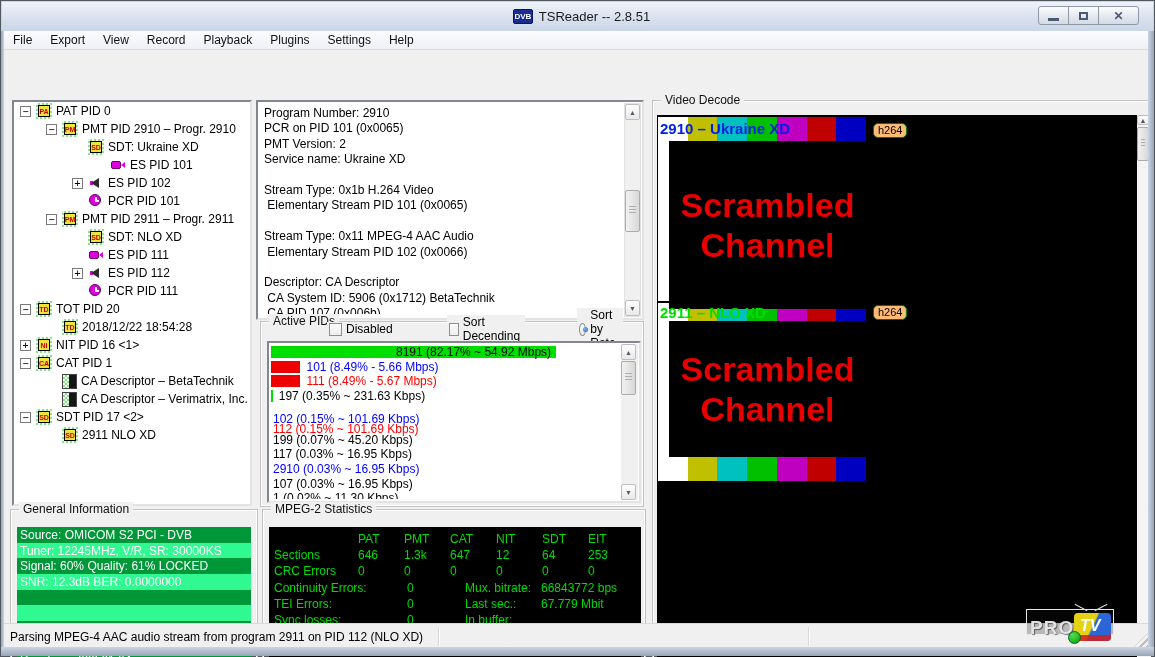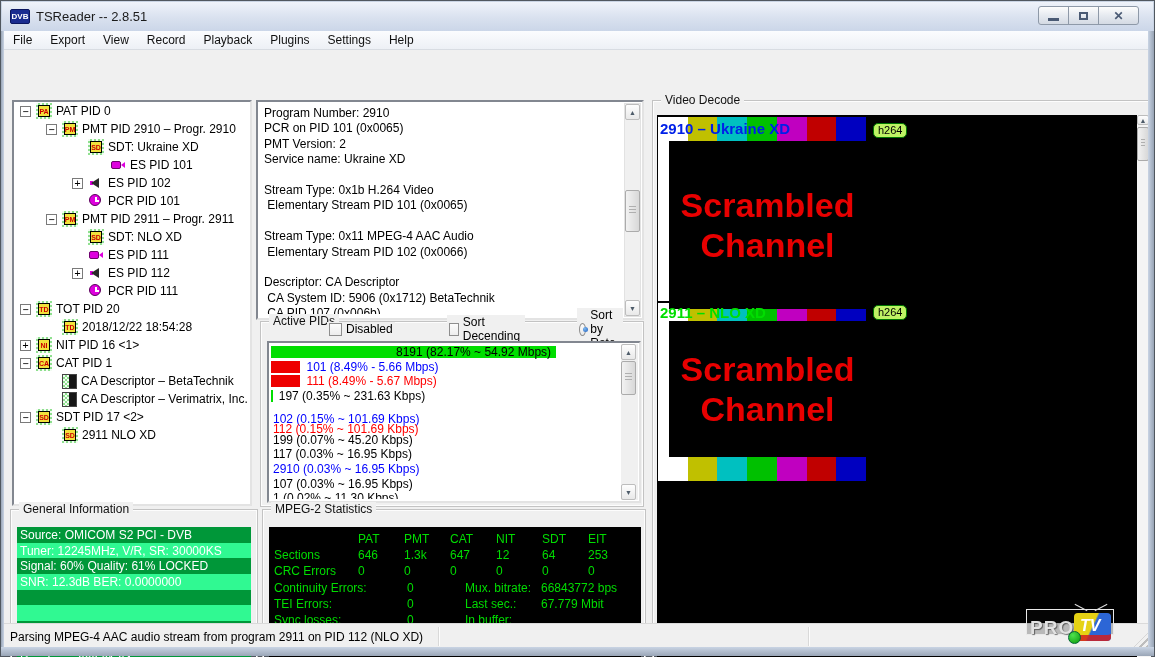--- a/index.html
+++ b/index.html
@@ -3,21 +3,21 @@
 <meta charset="utf-8">
 <style>
   * { margin:0; padding:0; box-sizing:border-box; }
   html,body { width:1155px; height:657px; font-family:"Liberation Sans", sans-serif; }
   body { position:relative; background:#C9D4E4; overflow:hidden; }
 
   .window { position:absolute; inset:0; border:1px solid #50575F; background:#C9D4E4; }
 
   
   .titlebar { position:absolute; left:1px; top:1px; right:1px; height:29px;
-    background:linear-gradient(#EFF3FA, #D9E1EF 55%, #CBD6E8); display:flex; align-items:center; }
+    background:linear-gradient(#EFF3FA, #D9E1EF 55%, #CBD6E8); display:flex; align-items:center;justify-content:center; }
   .app-icon { width:20px; height:15px; margin:0 6px 0 8px; background:#1A2C90; border:1px solid #0A1660;
     color:#fff; font-weight:bold; font-size:8px; display:flex; align-items:center; justify-content:center; border-radius:2px;}
   .title-text { font-size:13px; color:#1B1B1B; }
   .winbtns { position:absolute; right:14px; top:4px; display:flex; }
   .wbtn { width:31px; height:19px; border:1px solid #8E99A8; background:linear-gradient(#FDFDFD,#E6EAF0 50%,#D4DAE3);
     display:flex; align-items:center; justify-content:center; margin-left:-1px; }
   .wbtn:first-child { border-radius:3px 0 0 3px; }
   .wbtn.close { width:41px; border-radius:0 3px 3px 0; }
   .g-min { width:11px; height:3px; background:#4A5A74; margin-top:8px; }
   .g-res { width:9px; height:8px; border:2px solid #4A5A74; }
@@ -111,21 +111,21 @@
   
   .video-group { position:absolute; left:648px; top:50px; width:499px; height:570px; }
   .video-area { position:absolute; left:4px; top:14px; width:482px; height:552px; background:#000; overflow:visible; }
   .vtile { position:absolute; left:1px; width:208px; }
   .bars { position:absolute; inset:0; display:flex; }
   .bars div { flex:1; }
   .vtitle { position:absolute; left:2px; font-size:15px; font-weight:bold; white-space:nowrap; z-index:3; }
   .voverlay { position:absolute; left:11px; right:0; background:#000; z-index:2; display:flex; flex-direction:column;
     align-items:center; justify-content:center; }
   .scramble { color:#E80000; font-size:34px; font-weight:bold; line-height:40px; font-family:"Liberation Sans",sans-serif; }
-  .codec-badge { position:absolute; left:216px; z-index:3; background:#bef264; color:#000; font-size:11px;
+  .codec-badge { position:absolute; left:216px; z-index:3; background:#fdba74; color:#000; font-size:11px;
     border-radius:5px; padding:0px 4px 1px 4px; border:1px solid #007700; }
   .video-scroll { position:absolute; right:-1px; top:0px; width:14px; height:552px; background:#F4F4F4; }
   .video-scroll .sb-btn, .video-scroll .sb-thumb { width:12px; }
 
   
   .watermark { position:absolute; left:1021px; top:604px; width:97px; height:44px; z-index:8; }
   .wm-frame { position:absolute; left:4px; top:4px; width:88px; height:26px; border:1px solid #E9E9E9; background:rgba(20,20,20,0.25); }
   .wm-pro { position:absolute; left:8px; top:12px; color:#E2E2E2; font-size:19px; font-weight:bold; letter-spacing:1px;
     text-shadow:1px 1px 1px rgba(0,0,0,0.5); }
   .wm-tv { position:absolute; left:52px; top:8px; width:37px; height:28px; border-radius:4px;

